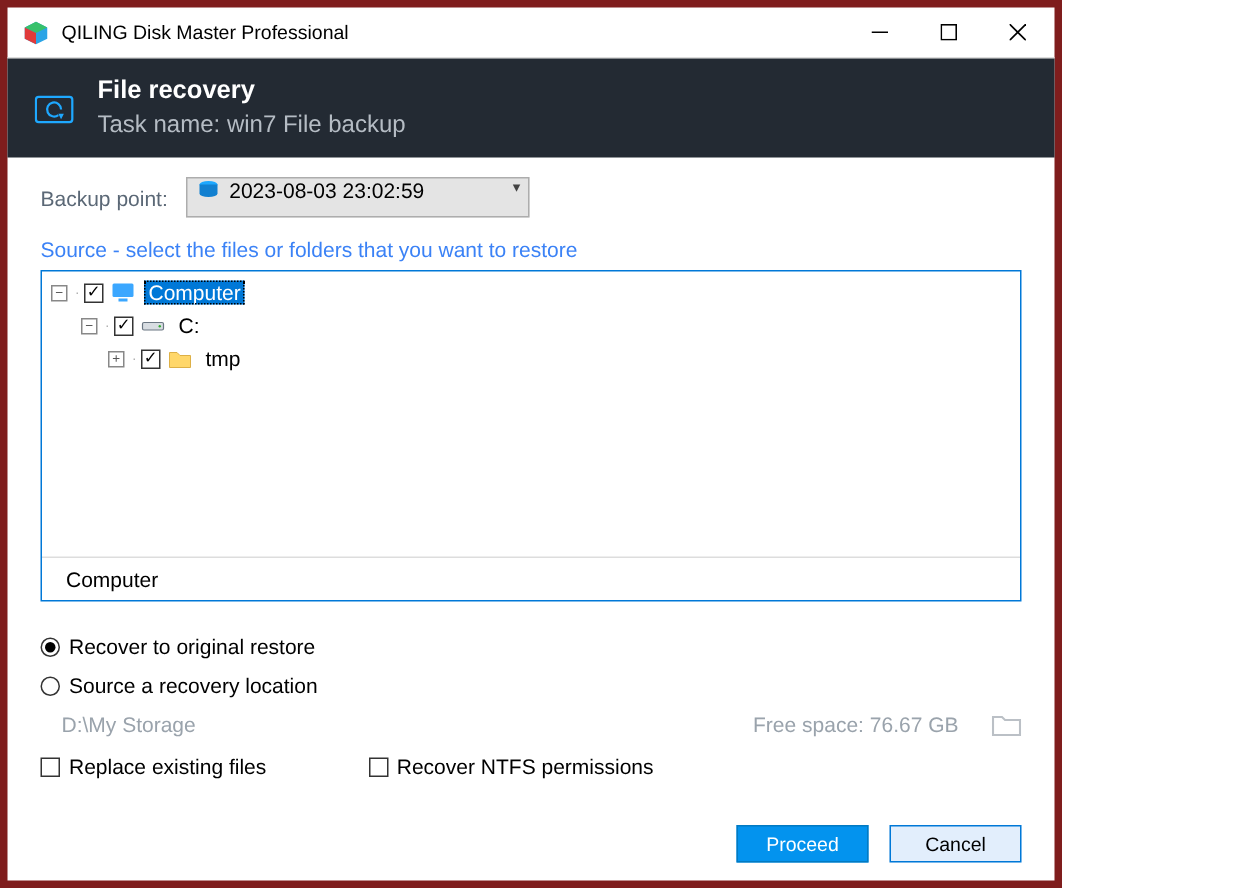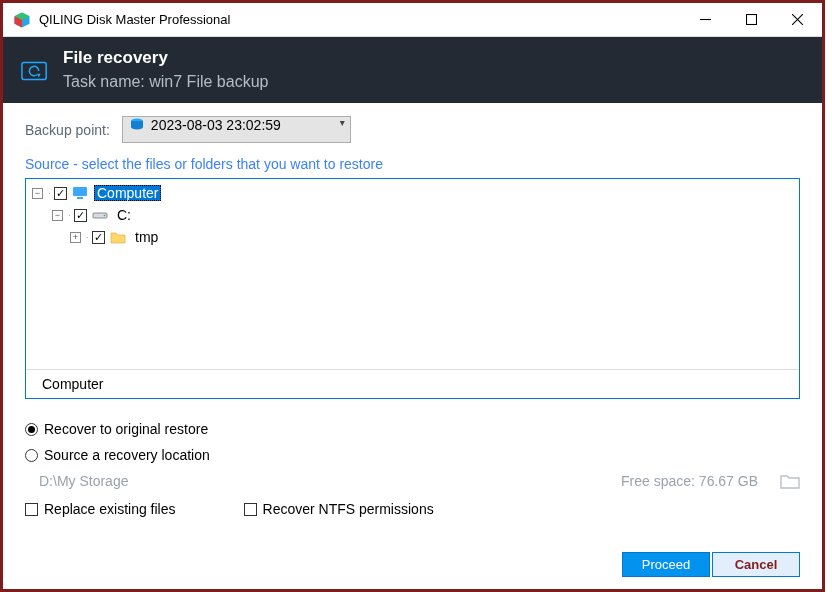--- a/index.html
+++ b/index.html
@@ -1,17 +1,17 @@
 <!DOCTYPE html>
 <html><head>
   <meta charset="utf-8">
   <style>
     * { box-sizing: border-box; margin: 0; padding: 0; font-family: "Segoe UI", Tahoma, sans-serif; }
     body { background: #fff; }
-    .window { width: 825px; height: 592px; border: 3px solid #7f1d1d; display: flex; flex-direction: column; background:#fff;}
+    .window { width: 708px; height: 592px; border: 5px solid #7f1d1d; display: flex; flex-direction: column; background:#fff;}
     
     .titlebar { height: 34px; display: flex; align-items: center; padding: 0 2px 0 10px; border-bottom: 1px solid #ddd;}
     .titlebar .app-icon { width: 18px; height: 18px; margin-right:8px; }
     .titlebar .title { font-size: 13px; color:#000; flex:0 0 auto; }
     .titlebar .spacer { flex: 1; }
     .winbtn { width: 46px; height: 32px; display:flex; align-items:center; justify-content:center; color:#000; }
     .winbtn svg { width:11px; height:11px; }
     
     .header { background: #232a33; color:#fff; height:66px; display:flex; align-items:center; padding: 0 18px; }
     .header .hicon { width:28px; height:24px; margin-right: 14px; margin-top:2px; }
@@ -50,24 +50,24 @@
     .radio .dot { width:7px; height:7px; background:#000; border-radius:50%;}
     
     .path-row { display:flex; align-items:center; font-size:14px; color:#9aa3ac; padding-left:14px; margin-bottom:12px; }
     .path-row .free { margin-left:auto; margin-right:22px;}
     .path-row .browse { width:20px; height:16px; opacity:.45;}
     
     .checks-row { display:flex; gap:68px; font-size:14px; color:#000; }
     .check-row { display:flex; align-items:center; gap:6px;}
     .cbox { width:13px; height:13px; border:1px solid #333;}
     
-    .footer { margin-top:auto; display:flex; justify-content:flex-end; gap:2px; padding-top:16px;}
+    .footer { margin-top:auto; display:flex; justify-content:flex-end; gap:14px; padding-top:16px;}
     .btn { width:88px; height:25px; font-size:13px; display:flex; align-items:center; justify-content:center; border:1px solid; }
     .btn.primary { background:#0393ee; color:#fff; border-color:#027ac2;}
-    .btn.secondary { background:#e2eefc; color:#7f1d1d; border-color:#0078d7;font-weight:bold;}
+    .btn.secondary { background:#e2eefc; color:#000000; border-color:#0078d7;}
   </style>
 </head>
 <body>
 
 <div class="window">
 
   <div class="titlebar">
     <span class="app-icon">
       <svg viewBox="0 0 24 24">
           <polygon points="12,2 22,7 22,17 12,22 2,17 2,7" fill="#2aa4e6"></polygon>

